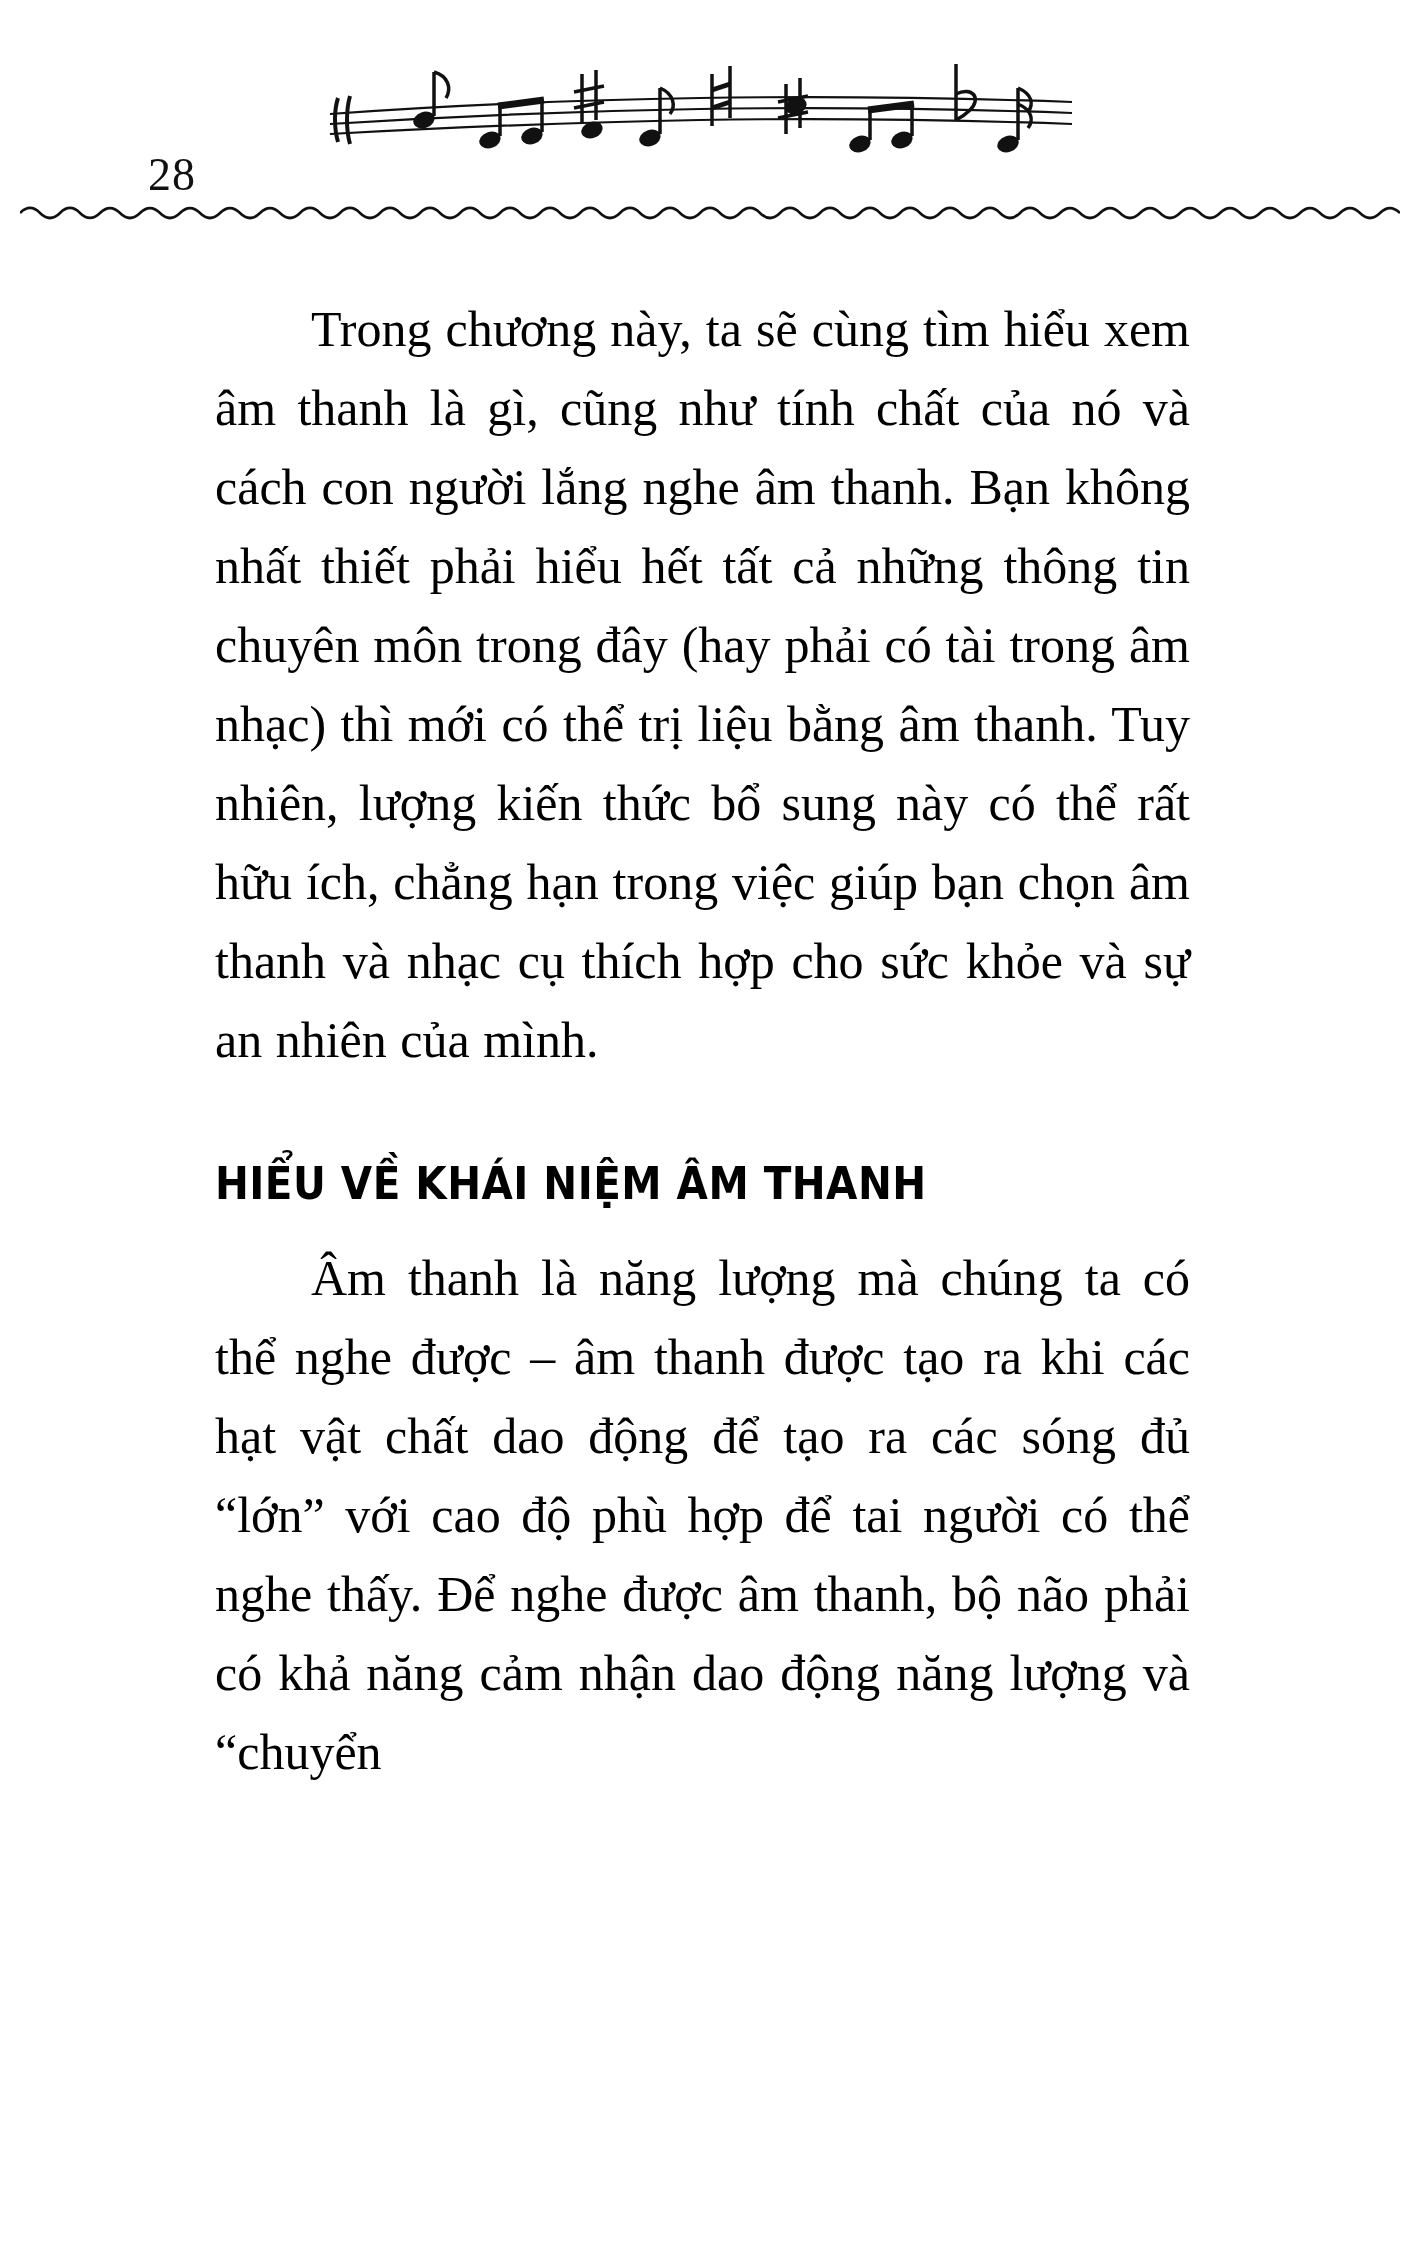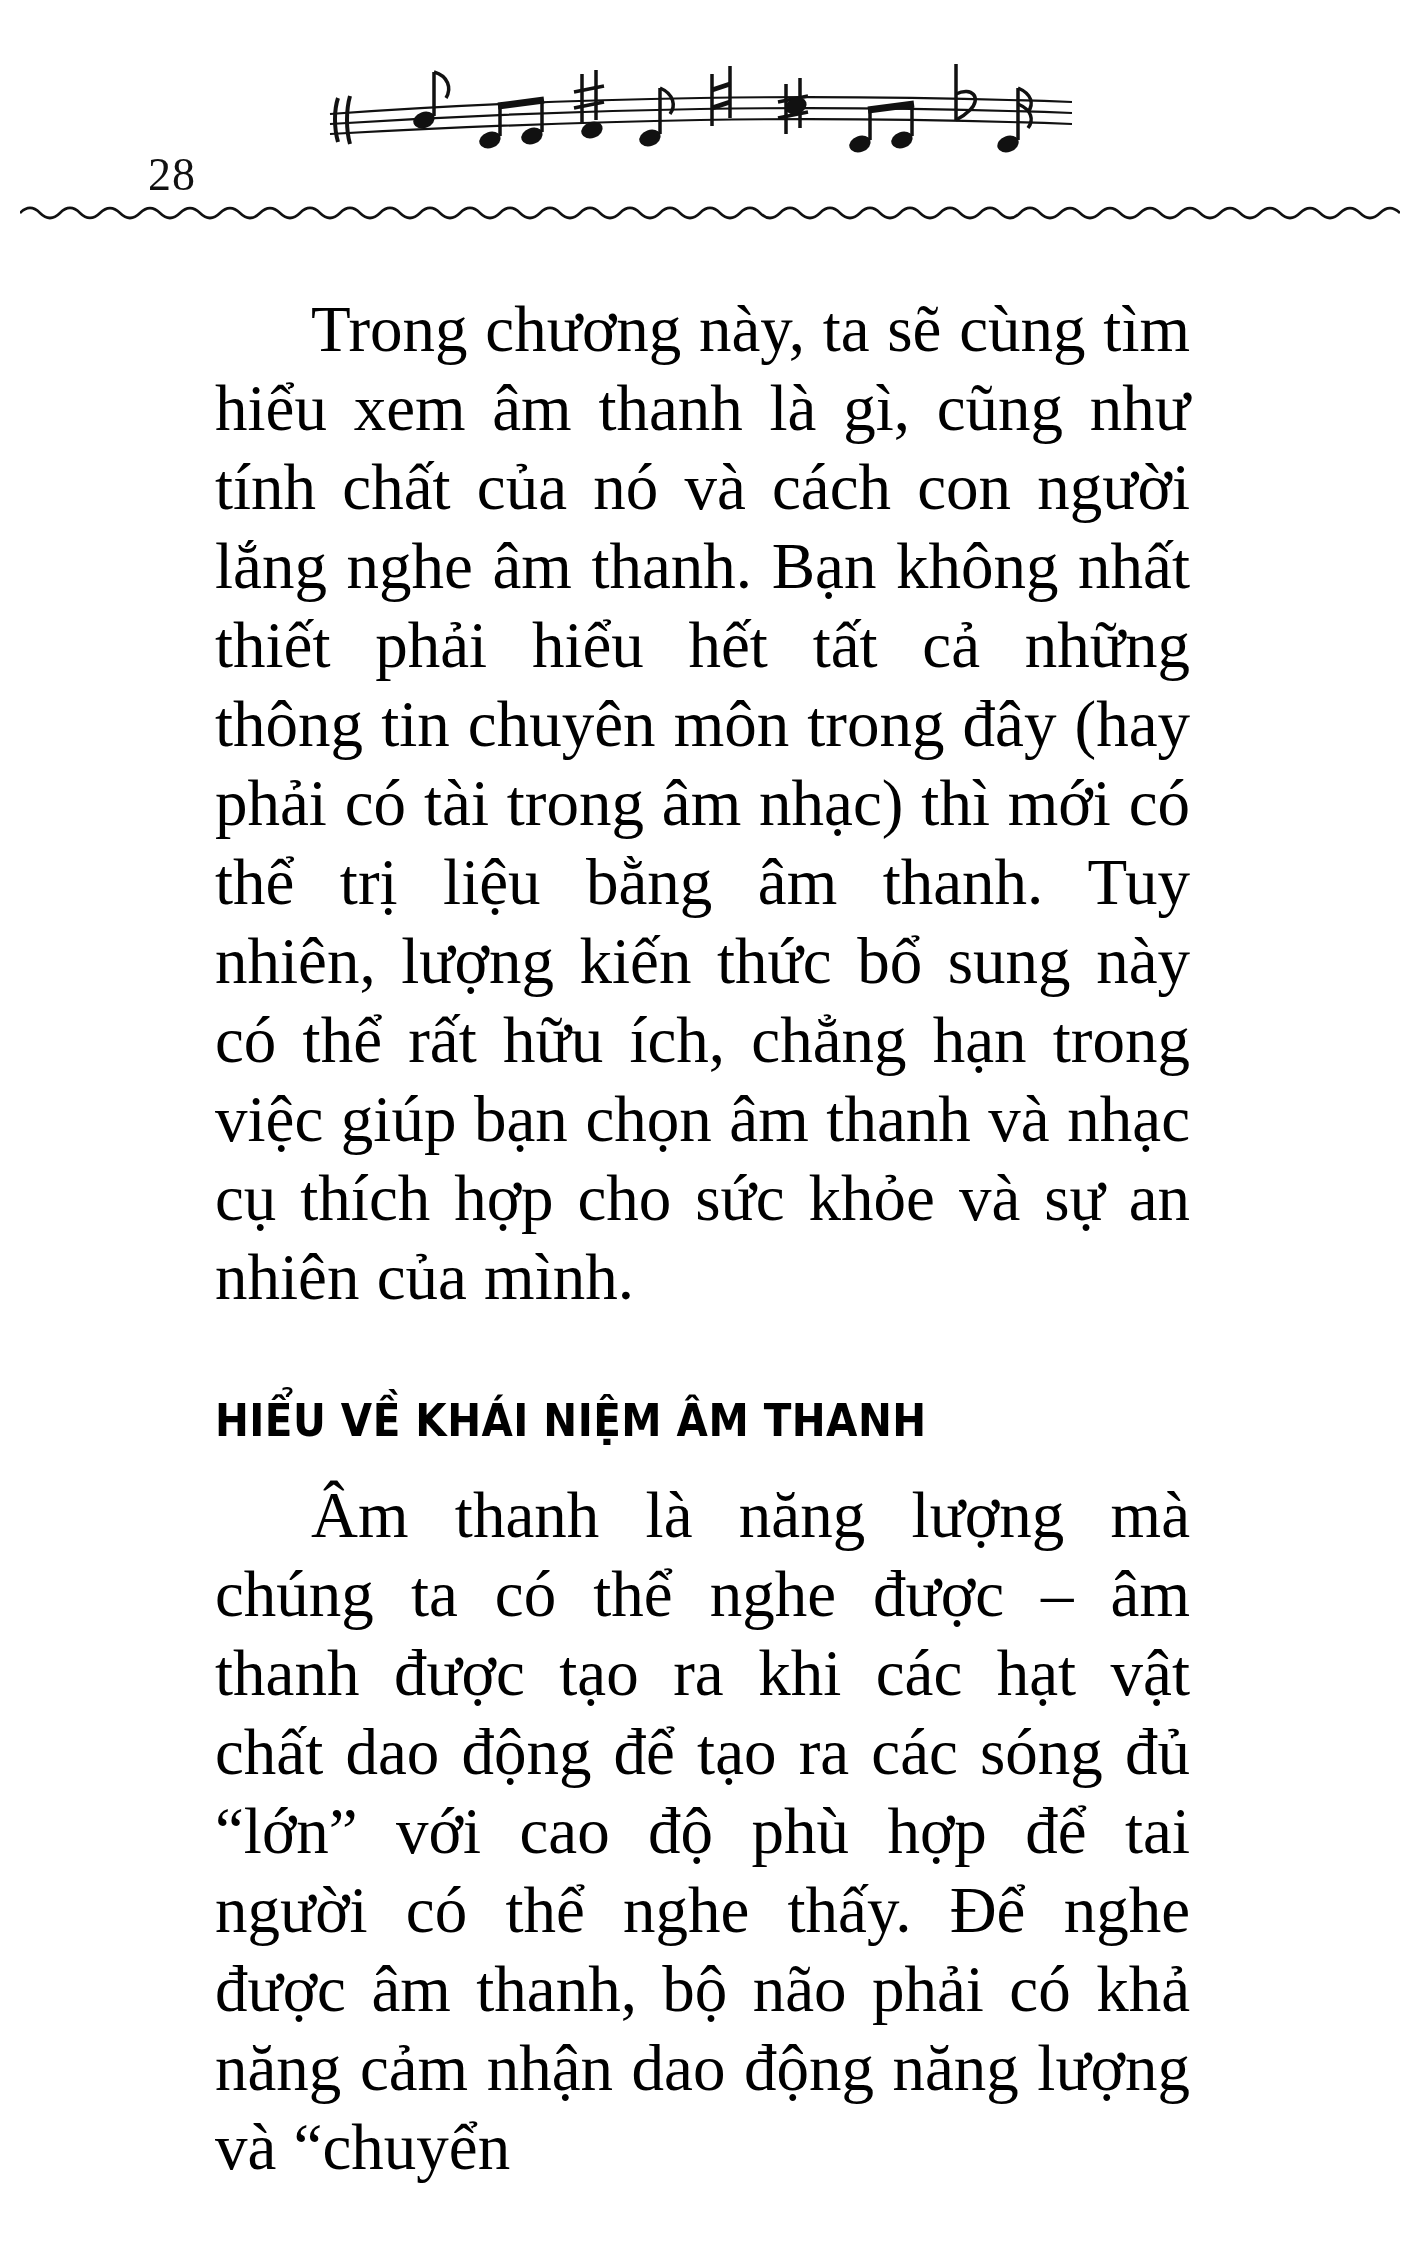--- a/index.html
+++ b/index.html
@@ -55,21 +55,21 @@
   .content {
     position: absolute;
     left: 215px;
     top: 290px;
     width: 975px;
   }
 
   p.body-par {
     margin: 0 0 0 0;
     font-family: "Liberation Serif", serif;
-    font-size: 65px;
+    font-size: 50px;
     line-height: 79px;
     text-align: justify;
     text-indent: 96px;
     color: #000;
     -webkit-hyphens: none;
     hyphens: none;
     word-spacing: 1px;
   }
 
   h2.section-heading {

